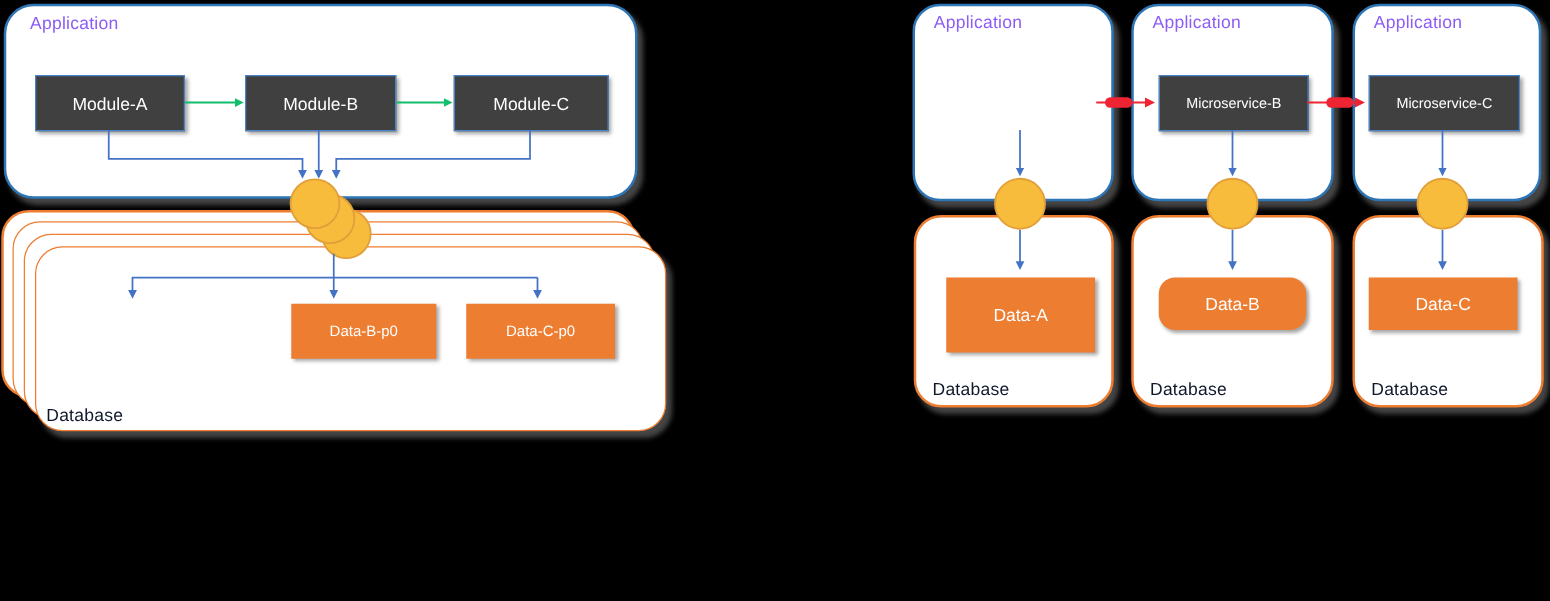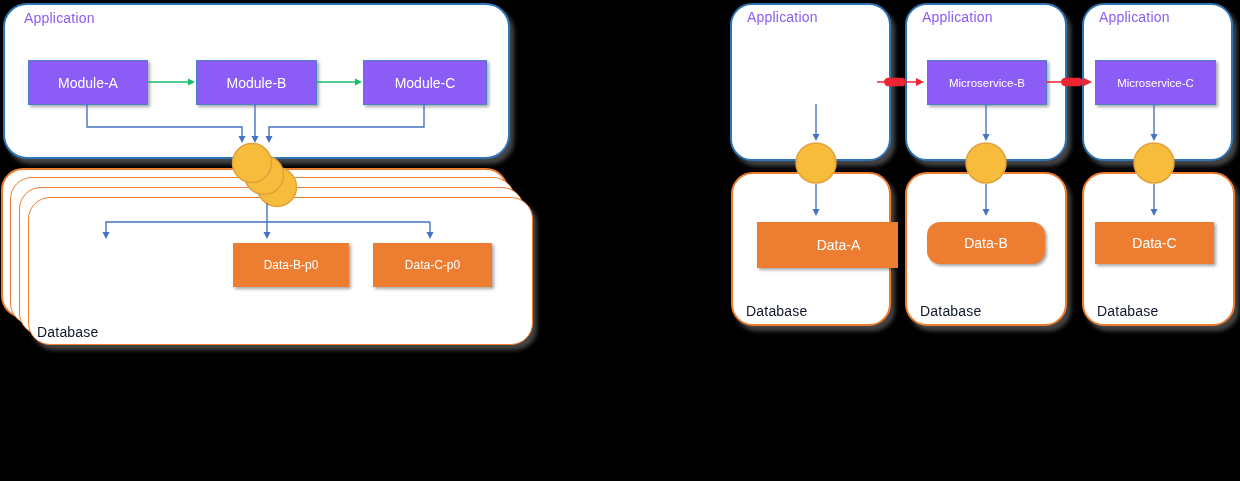--- a/index.html
+++ b/index.html
@@ -9,21 +9,21 @@
         box-shadow:4px 5px 4px rgba(125,125,125,.55);}
   .blue-card{border:2px solid #2E75B6;}
   .orange-card{border:2px solid #ED7D31;}
   .stack-card{position:absolute;background:#ffffff;border-radius:22px;border:1.4px solid #ED7D31;}
   .stack-back{border-width:2px;}
   .card-label{position:absolute;font-size:14px;letter-spacing:.2px;white-space:nowrap;}
   .blue-text{color:#8b5cf6;}
   .orange-text{color:#0f172a;}
   .node{position:absolute;display:flex;align-items:center;justify-content:center;
         color:#ffffff;text-align:center;white-space:nowrap;}
-  .blue-node{background:#8b5cf6;border:1px solid #4a84c6;box-shadow:2px 2px 3px rgba(0,0,0,.35);}
+  .blue-node{background:#404040;border:1px solid #4a84c6;box-shadow:2px 2px 3px rgba(0,0,0,.35);}
   .orange-node{background:#ED7D31;box-shadow:2px 2px 3px rgba(0,0,0,.35);}
   .module-label{font-size:14px;}
   .service-label{font-size:11.5px;}
   .table-label{font-size:12px;}
   .data-label{font-size:14px;}
   svg.overlay{position:absolute;left:0;top:0;z-index:10;pointer-events:none;}
 </style>
 </head>
 <body>
 
@@ -57,21 +57,21 @@
   <div class="node orange-node" style="left:373px;top:243px;width:119px;height:44px;">
     <span class="table-label">Data-C-p0</span>
   </div>
 
   <div class="card blue-card" style="left:730px;top:3px;width:157px;height:154px;">
     <span class="card-label blue-text" style="left:15px;top:4px;">Application</span>
   </div>
   <div class="card orange-card" style="left:731px;top:172px;width:156px;height:150px;">
     <span class="card-label orange-text" style="left:13px;bottom:5px;">Database</span>
   </div>
-  <div class="node orange-node" style="left:757px;top:222px;width:119px;height:46px;padding-left:22px;">
+  <div class="node orange-node" style="left:757px;top:222px;width:119px;height:60px;">
     <span class="data-label">Data-A</span>
   </div>
 
   <div class="card blue-card" style="left:905px;top:3px;width:158px;height:154px;">
     <span class="card-label blue-text" style="left:15px;top:4px;">Application</span>
   </div>
   <div class="node blue-node" style="left:927px;top:60px;width:118px;height:43px;">
     <span class="service-label">Microservice-B</span>
   </div>
   <div class="card orange-card" style="left:905px;top:172px;width:158px;height:150px;">

